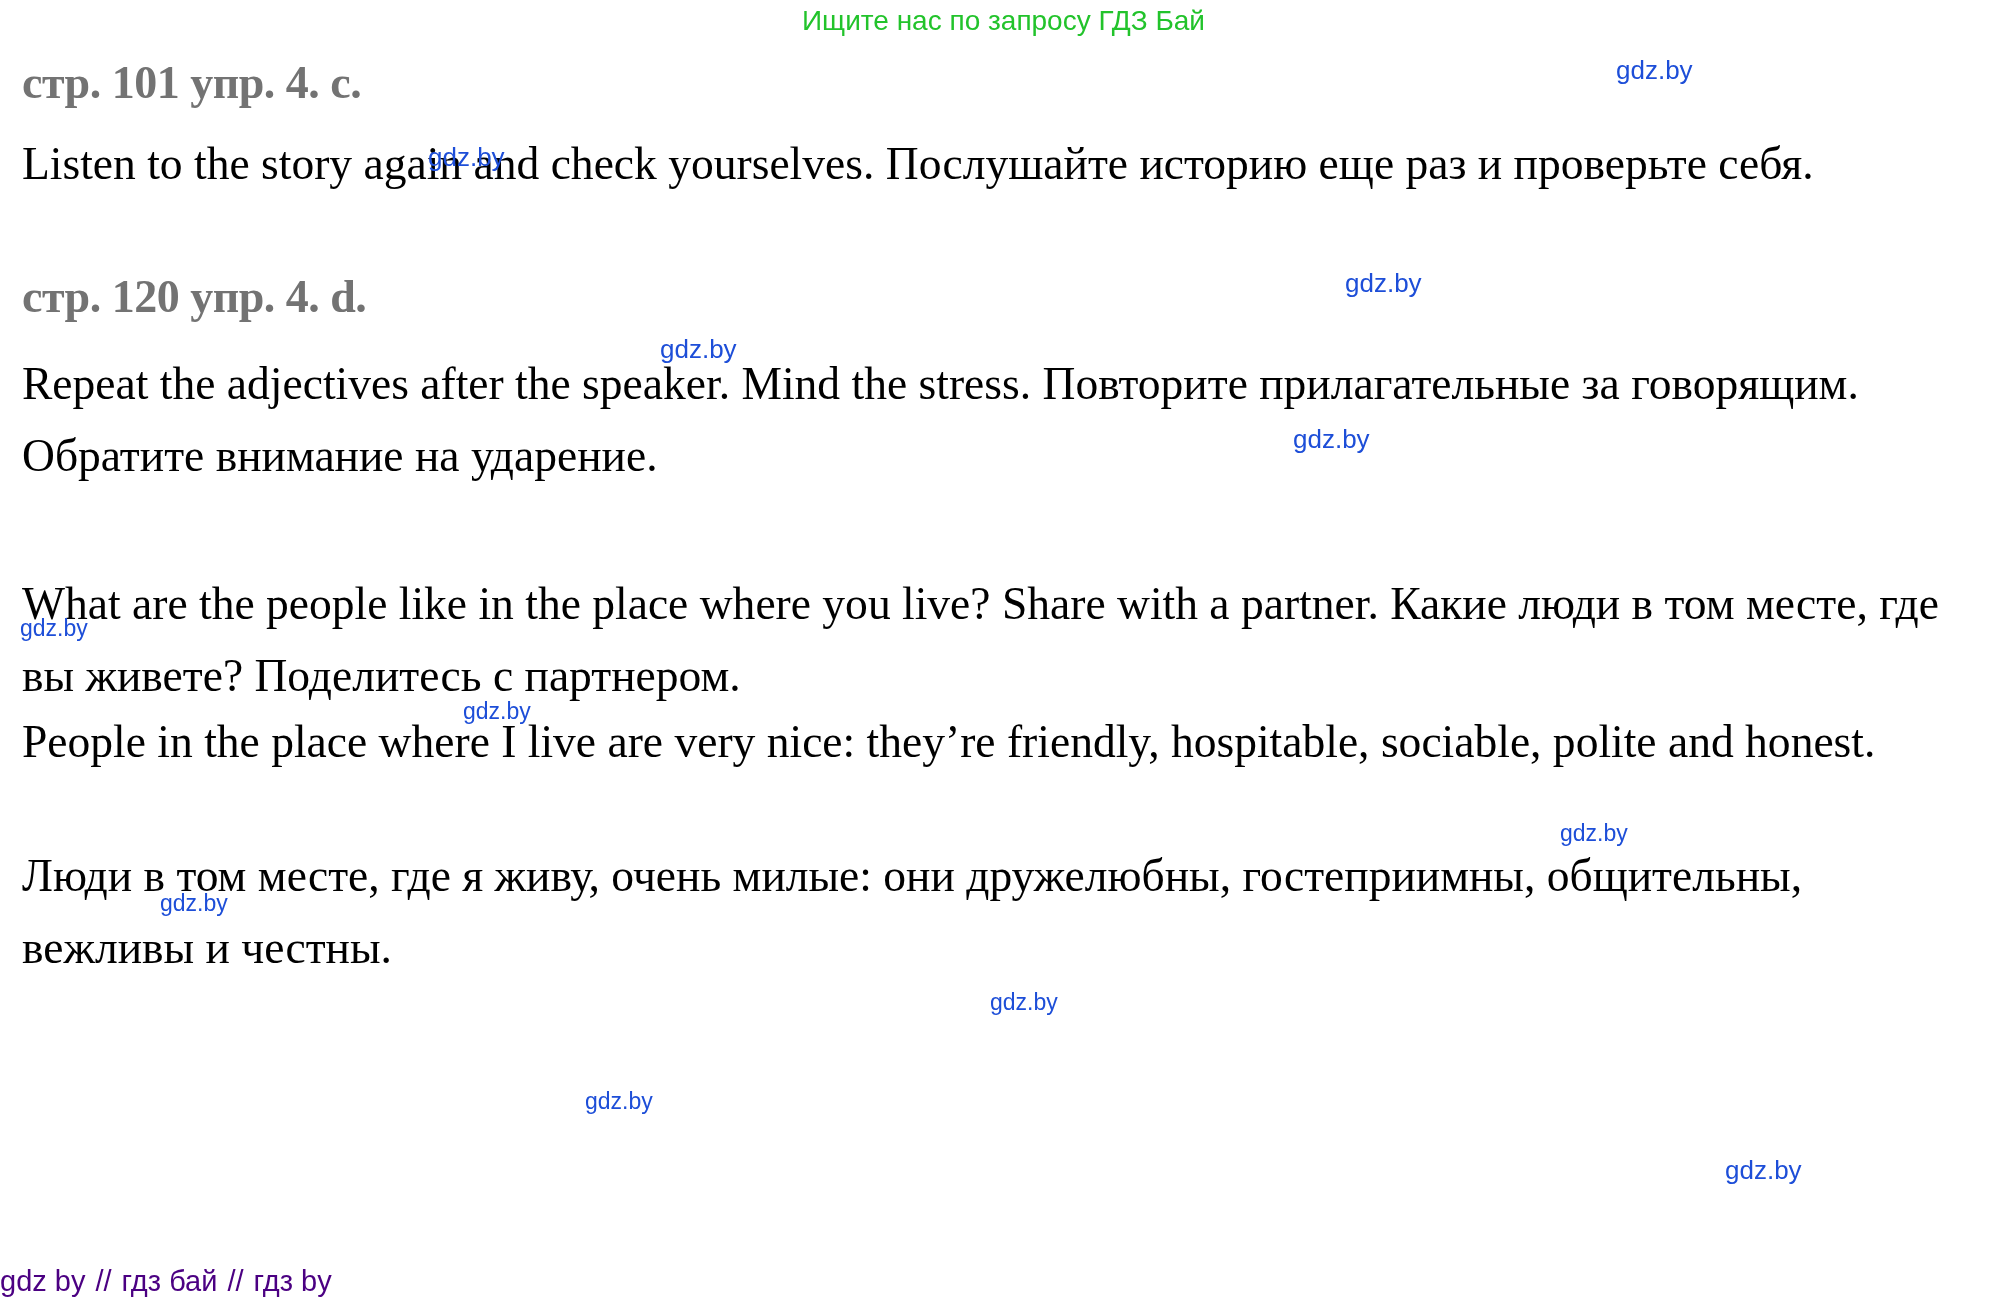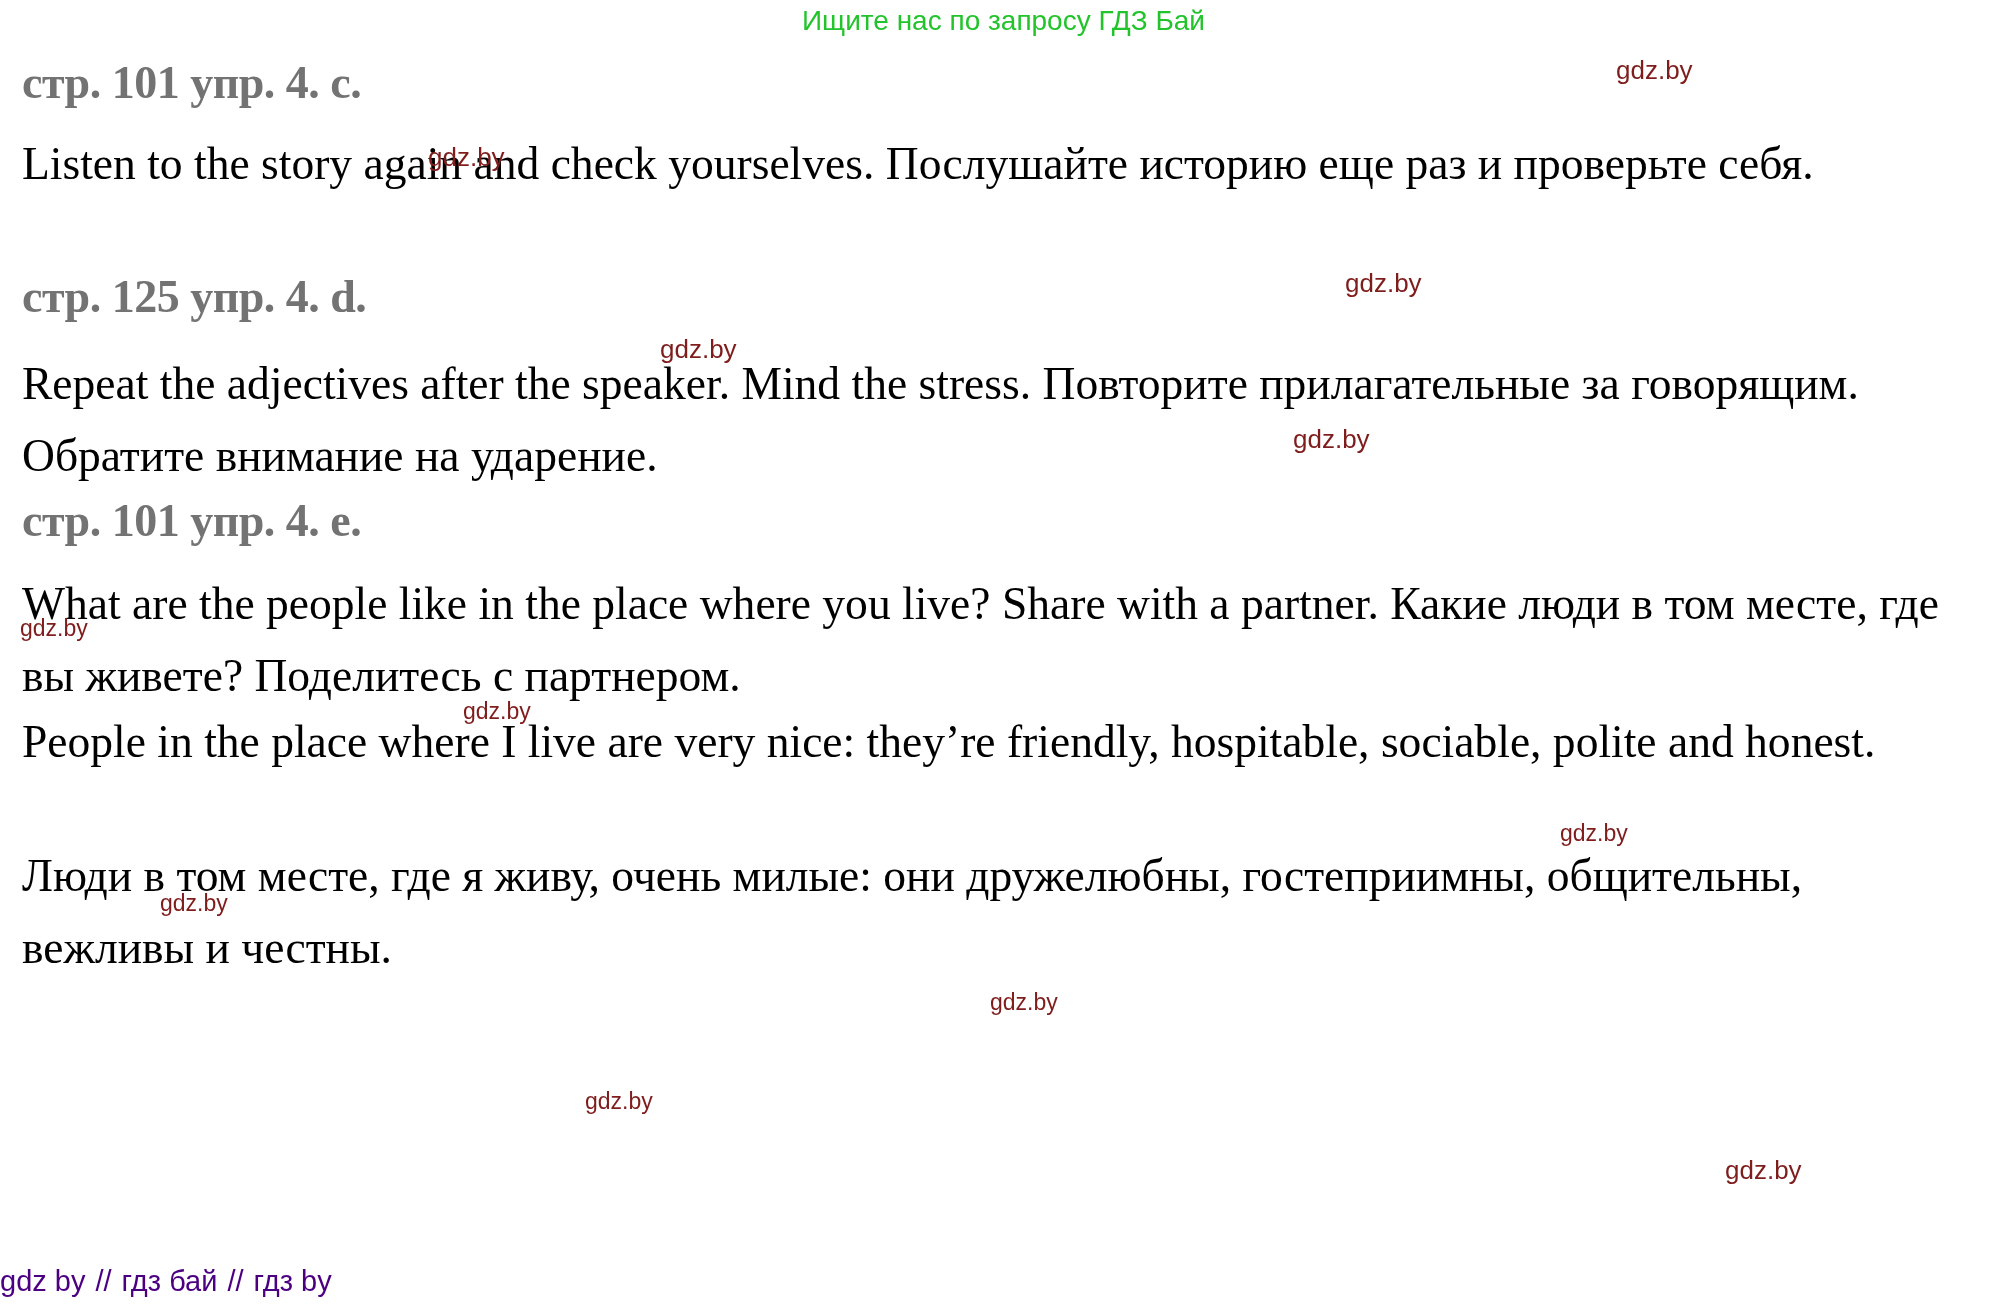--- a/index.html
+++ b/index.html
@@ -71,21 +71,21 @@
   .blk-p3  { top: 568px; }
   .blk-p4  { top: 706px; }
   .blk-p5  { top: 840px; }
 
   
   .wm {
     position: absolute;
     font-family: "Liberation Sans", "DejaVu Sans", sans-serif;
     font-size: 26px;
     line-height: 30px;
-    color: #7f1d1d;
+    color: #1d4ed8;
     white-space: nowrap;
     pointer-events: none;
     user-select: none;
   }
   .wm.sm { font-size: 23px; }
 
   
   .footer {
     position: absolute;
     left: 0;
@@ -107,29 +107,26 @@
   <div class="promo" style="color: rgb(34, 195, 43);">Ищите нас по запросу ГДЗ Бай</div>
 
   <div class="blk blk-h1">
     <div class="task-heading">стр. 101 упр. 4. c.</div>
   </div>
   <div class="blk blk-p1">
     <div class="para">Listen to the story again and check yourselves. Послушайте историю еще раз и проверьте себя.</div>
   </div>
 
   <div class="blk blk-h2">
-    <div class="task-heading">стр. 125 упр. 4. d.</div>
+    <div class="task-heading">стр. 120 упр. 4. d.</div>
   </div>
   <div class="blk blk-p2">
     <div class="para">Repeat the adjectives after the speaker. Mind the stress. Повторите прилагательные за говорящим. Обратите внимание на ударение.</div>
   </div>
 
-  <div class="blk blk-h3">
-    <div class="task-heading">стр. 101 упр. 4. e.</div>
-  </div>
   <div class="blk blk-p4">
     <div class="para">People in the place where I live are very nice: they’re friendly, hospitable, sociable, polite and honest.</div>
   </div>
   <div class="blk blk-p3">
     <div class="para">What are the people like in the place where you live? Share with a partner. Какие люди в том месте, где вы живете? Поделитесь с партнером.</div>
   </div>
   <div class="blk blk-p5">
     <div class="para">Люди в том месте, где я живу, очень милые: они дружелюбны, гостеприимны, общительны, вежливы и честны.</div>
   </div>
 

